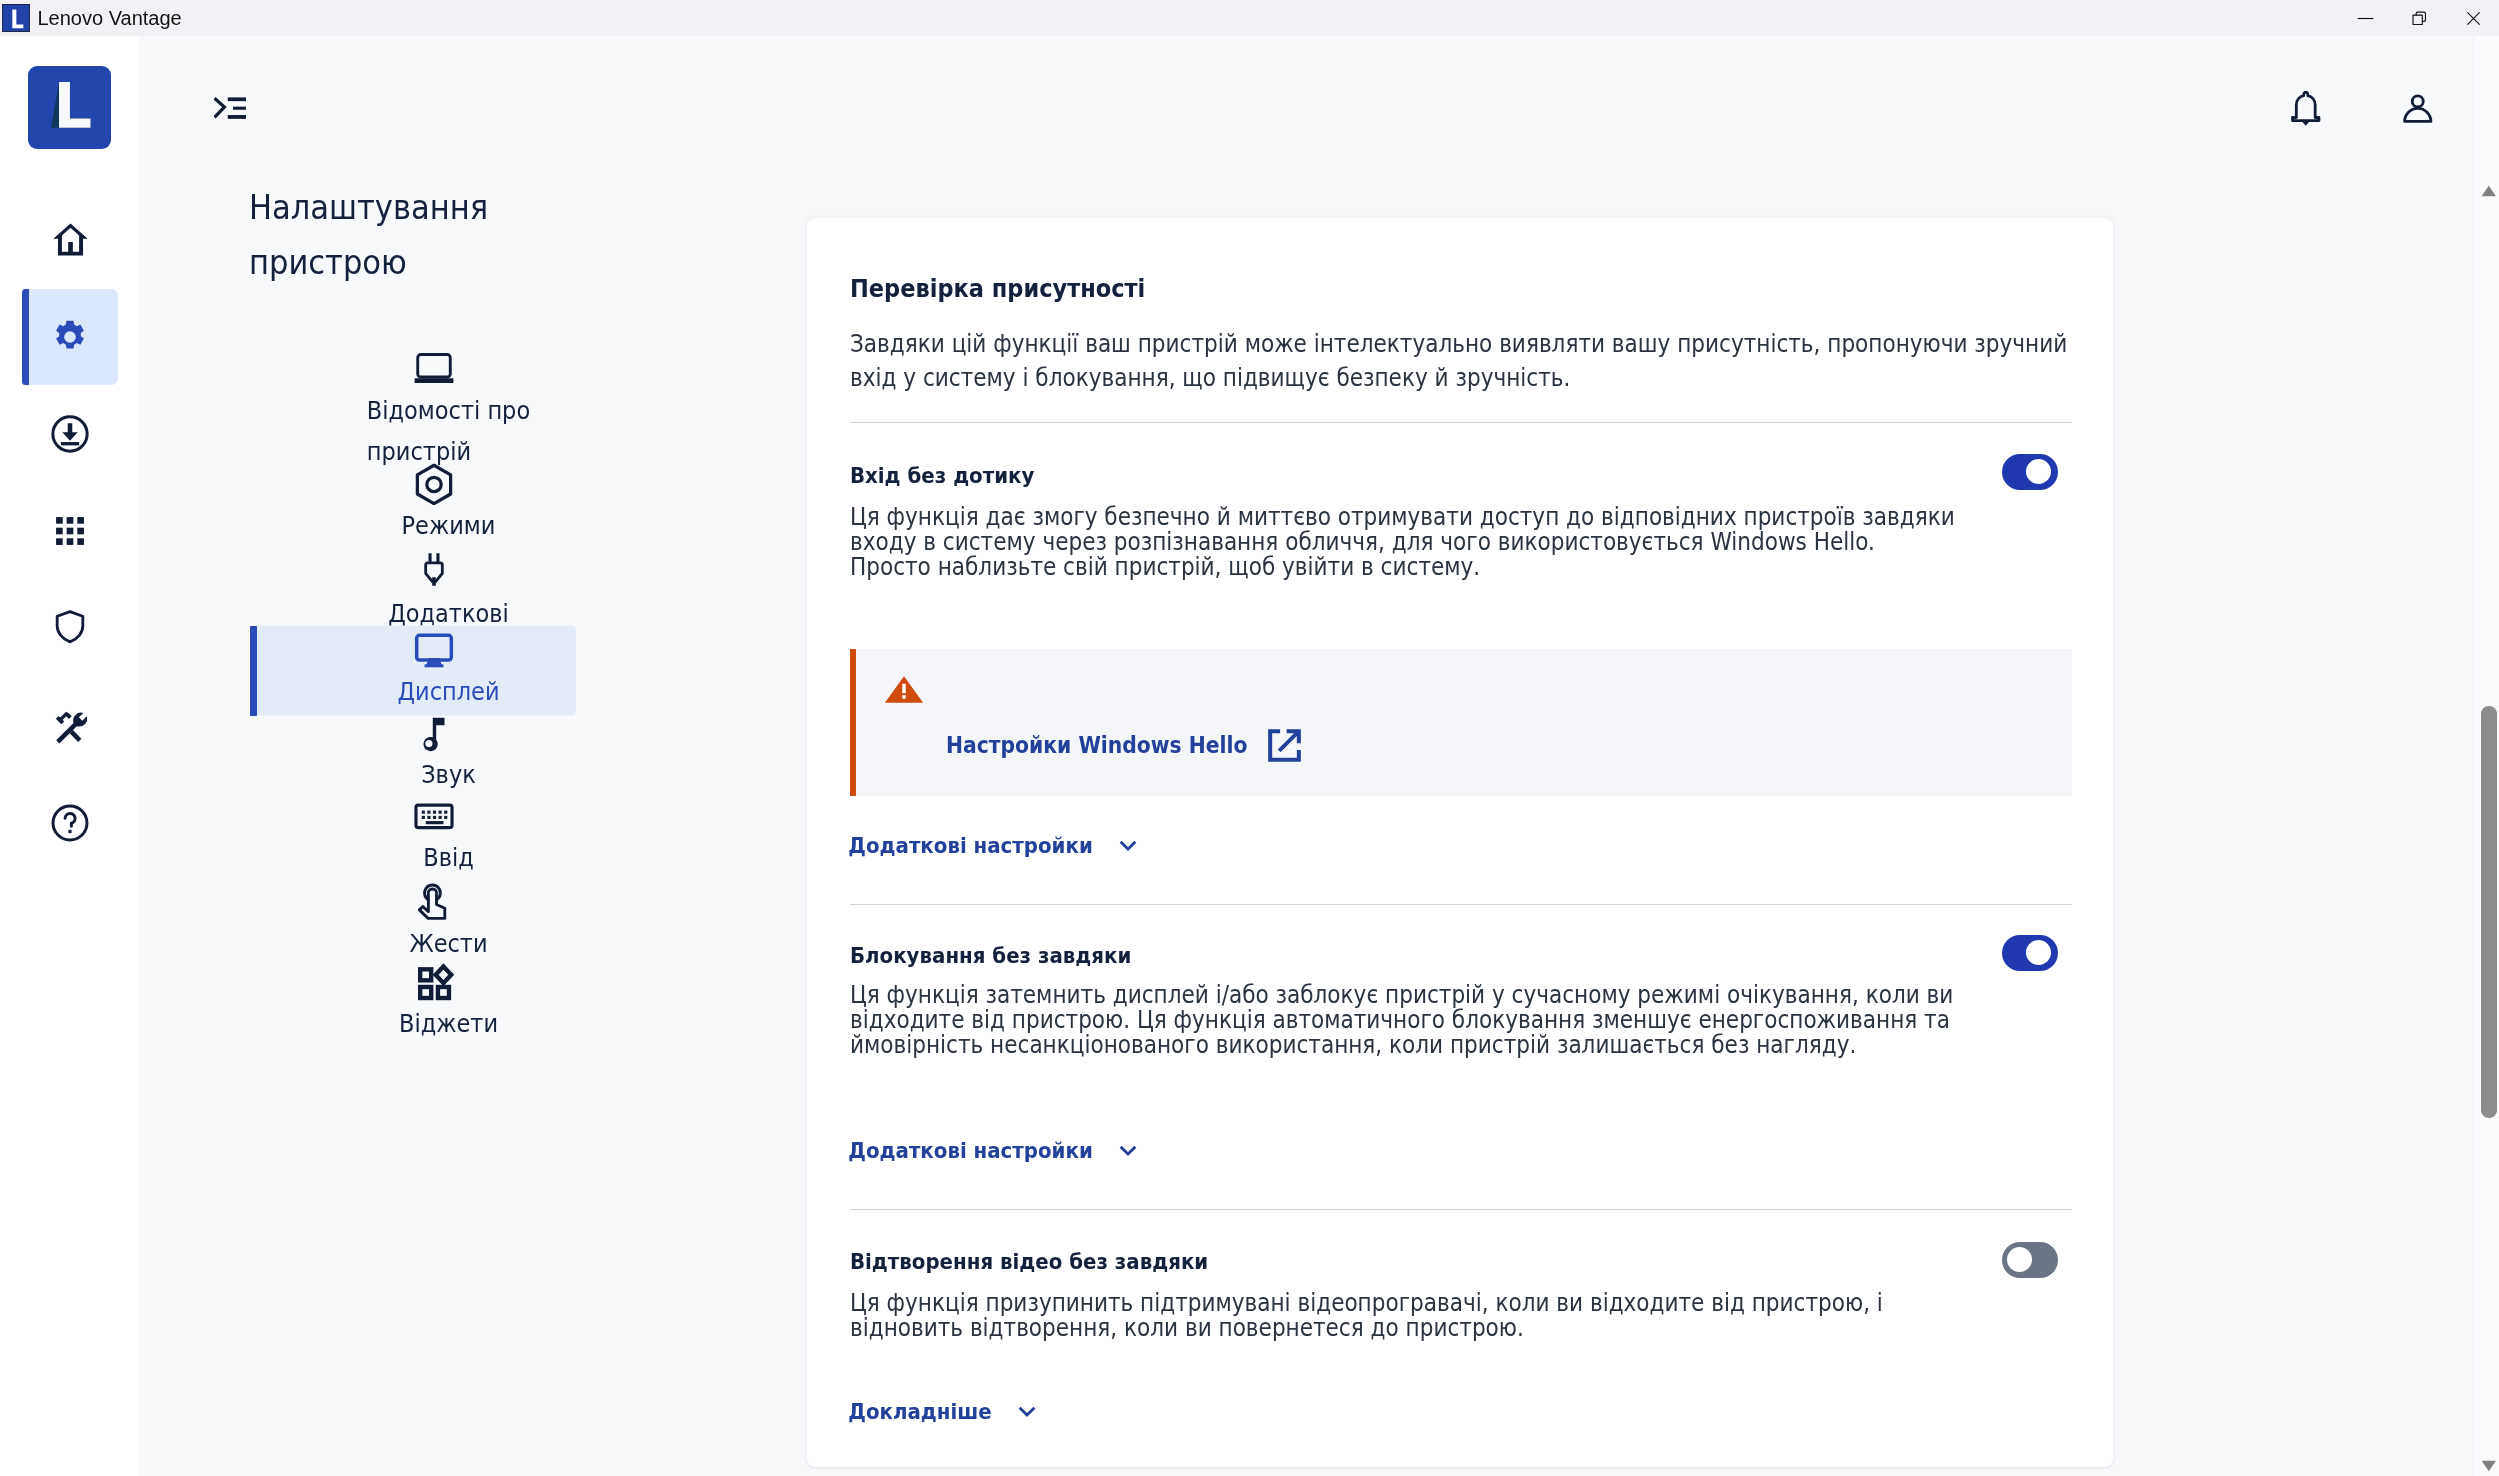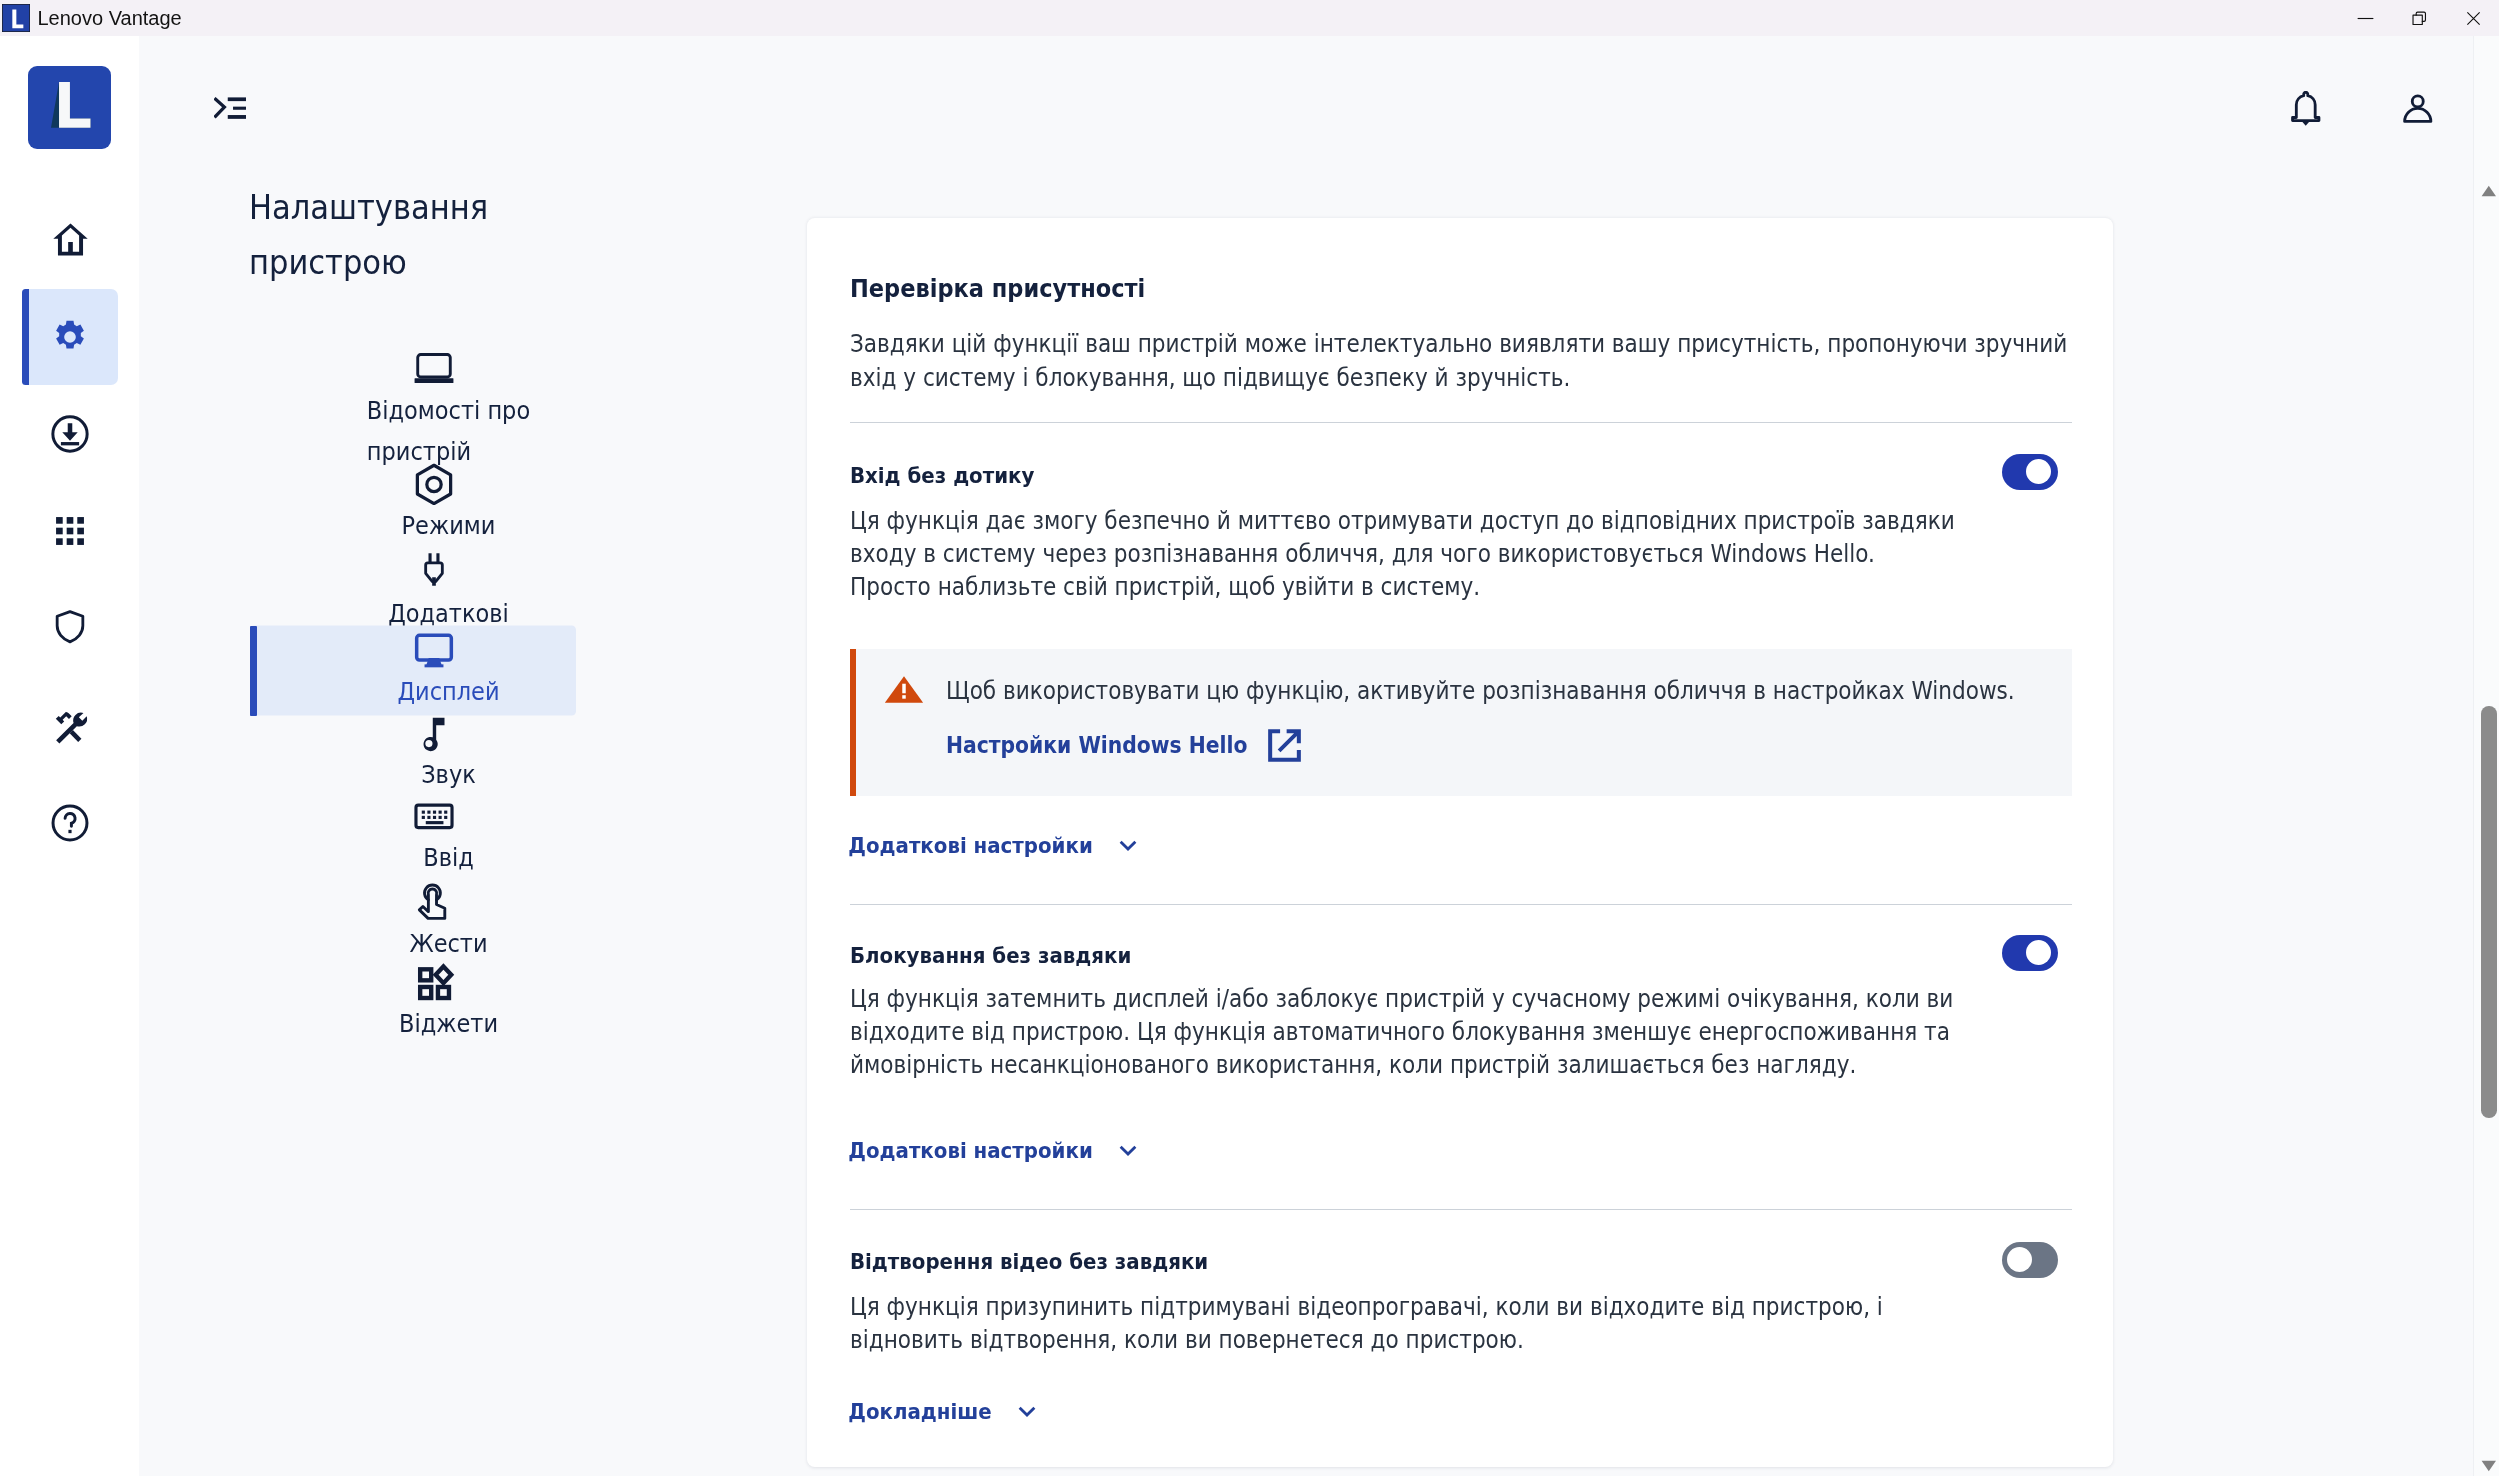--- a/index.html
+++ b/index.html
@@ -49,21 +49,21 @@
   .nav-label { margin-left: 29px; font-size: 25px; color:#14213d; line-height:41px; white-space:pre-line;}
   .nav-item.active .nav-label { color: #2a4cba; }
 
   
   #card { position:absolute; left: 668px; top: 182px; width: 1306px; height: 1249px; background:#ffffff; border-radius: 7.8px; box-shadow: 0 0.9px 3.5px rgba(20,33,61,0.10); }
   .cinner { position:absolute; left:43px; top:0; width: 1222px;}
   .card-h1 { font-size: 25px; font-weight: 700; color:#14213d; position:absolute; top:56px; left:0;}
   .card-desc { font-size: 24px; line-height: 34px; color:#2a3340; white-space:pre-line; position:absolute; top:321px; left:0;}
   .divider { height:1.3px; background:#ccd2d9; position:absolute; left:0; width:1222px;}
   .row-title { font-size: 22px; font-weight:700; color:#14213d; position:absolute; left:0;}
-  .row-desc { font-size:24px; line-height:33px; color:#2a3340; white-space:pre-line; position:absolute; left:0;}
+  .row-desc { font-size:24px; line-height:25px; color:#2a3340; white-space:pre-line; position:absolute; left:0;}
   .toggle { width: 56px; height: 36px; border-radius: 18px; position:absolute; right:14px;}
   .toggle.on { background:#2139ae; }
   .toggle.off { background:#6b7585; }
   .toggle .knob { position:absolute; top:5.2px; width:25px; height:25px; border-radius:50%; background:#fff; }
   .toggle.on .knob { left: 24px; }
   .toggle.off .knob { left: 5.2px; }
 
   #warn { position:absolute; left:0; top:431px; width:1222px; height:147px; background:#f4f6f9; border-left: 6px solid #d0490d; }
   #warn-icon { position:absolute; left:28px; top:25px; }
   .warn-text { position:absolute; left:90px; top:28px; font-size: 24px; color:#2a3340;}
@@ -332,21 +332,20 @@
 Просто наблизьте свій пристрій, щоб увійти в систему.</div>
 
       <div id="warn">
         <span id="warn-icon">
           <svg width="40" height="29" viewBox="0 0 46 33">
             <path d="M23 2.5 L45 33.0 H1 Z" fill="#d0490d"></path>
             <rect x="21.0" y="11.0" width="4.0" height="11.0" fill="#ffffff"></rect>
             <rect x="21.0" y="24.2" width="4.0" height="4.0" fill="#ffffff"></rect>
           </svg>
         </span>
-        <div class="warn-text">Щоб використовувати цю функцію, активуйте розпізнавання обличчя в настройках Windows.</div>
         <div class="warn-link">
           <span>Настройки Windows Hello</span>
           <svg width="39" height="39" viewBox="0 0 31 31" style="margin-top:0.9px">
             <path d="M2.5 2.5 H12.0 V5.7 H5.7 V25.3 H25.3 V19.0 H28.5 V28.5 H2.5 Z" fill="#23409a"></path>
             <path d="M17.2 2.5 H28.5 V13.8 H25.3 V7.9 L12.3 20.9 L10.1 18.7 L23.1 5.7 H17.2 Z" fill="#23409a"></path>
           </svg>
         </div>
       </div>
 
       <div class="expander" style="top:614px">

